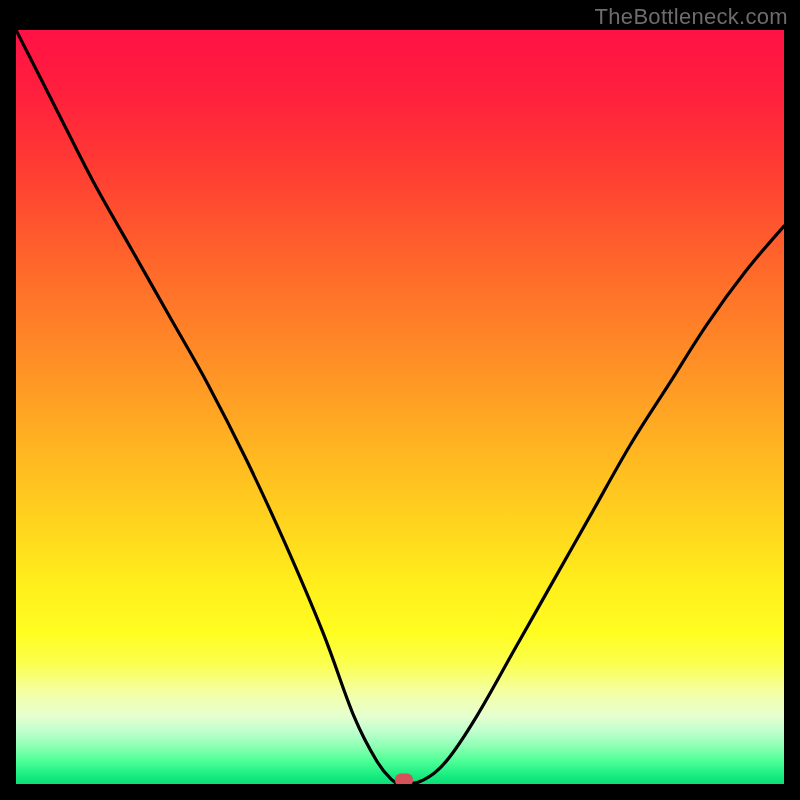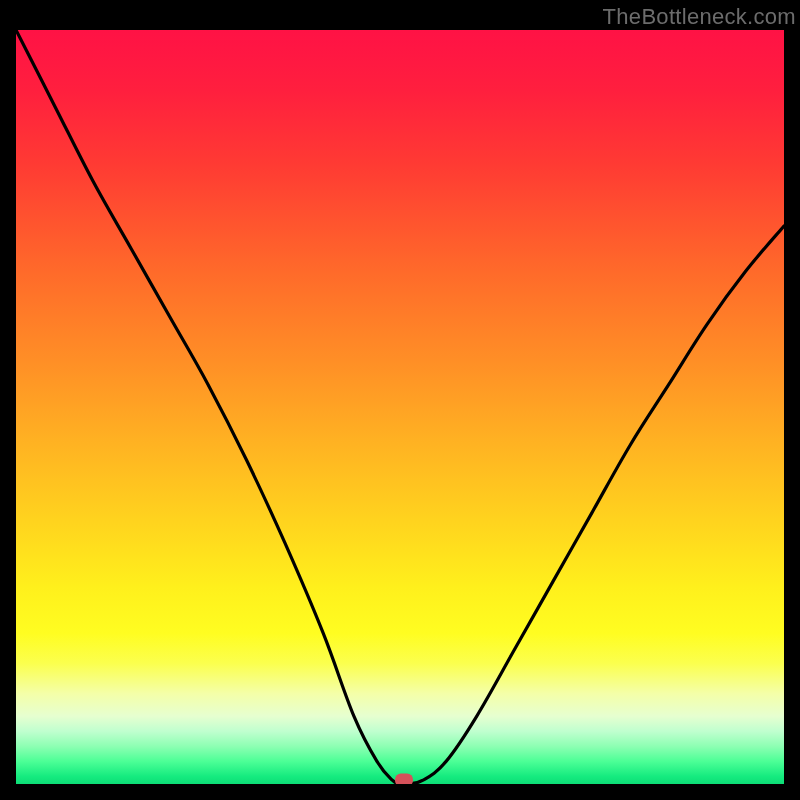--- a/index.html
+++ b/index.html
@@ -13,21 +13,21 @@
   }
   .frame {
     position: relative;
     width: 800px;
     height: 800px;
     background: #000;
   }
   .watermark {
     position: absolute;
     top: 4px;
-    right: 4px;
+    right: 12px;
     color: #6c6c6c;
     font-size: 22px;
     font-weight: 500;
     letter-spacing: 0.3px;
     z-index: 20;
   }
   .plot {
     position: absolute;
     left: 16px;
     top: 30px;

